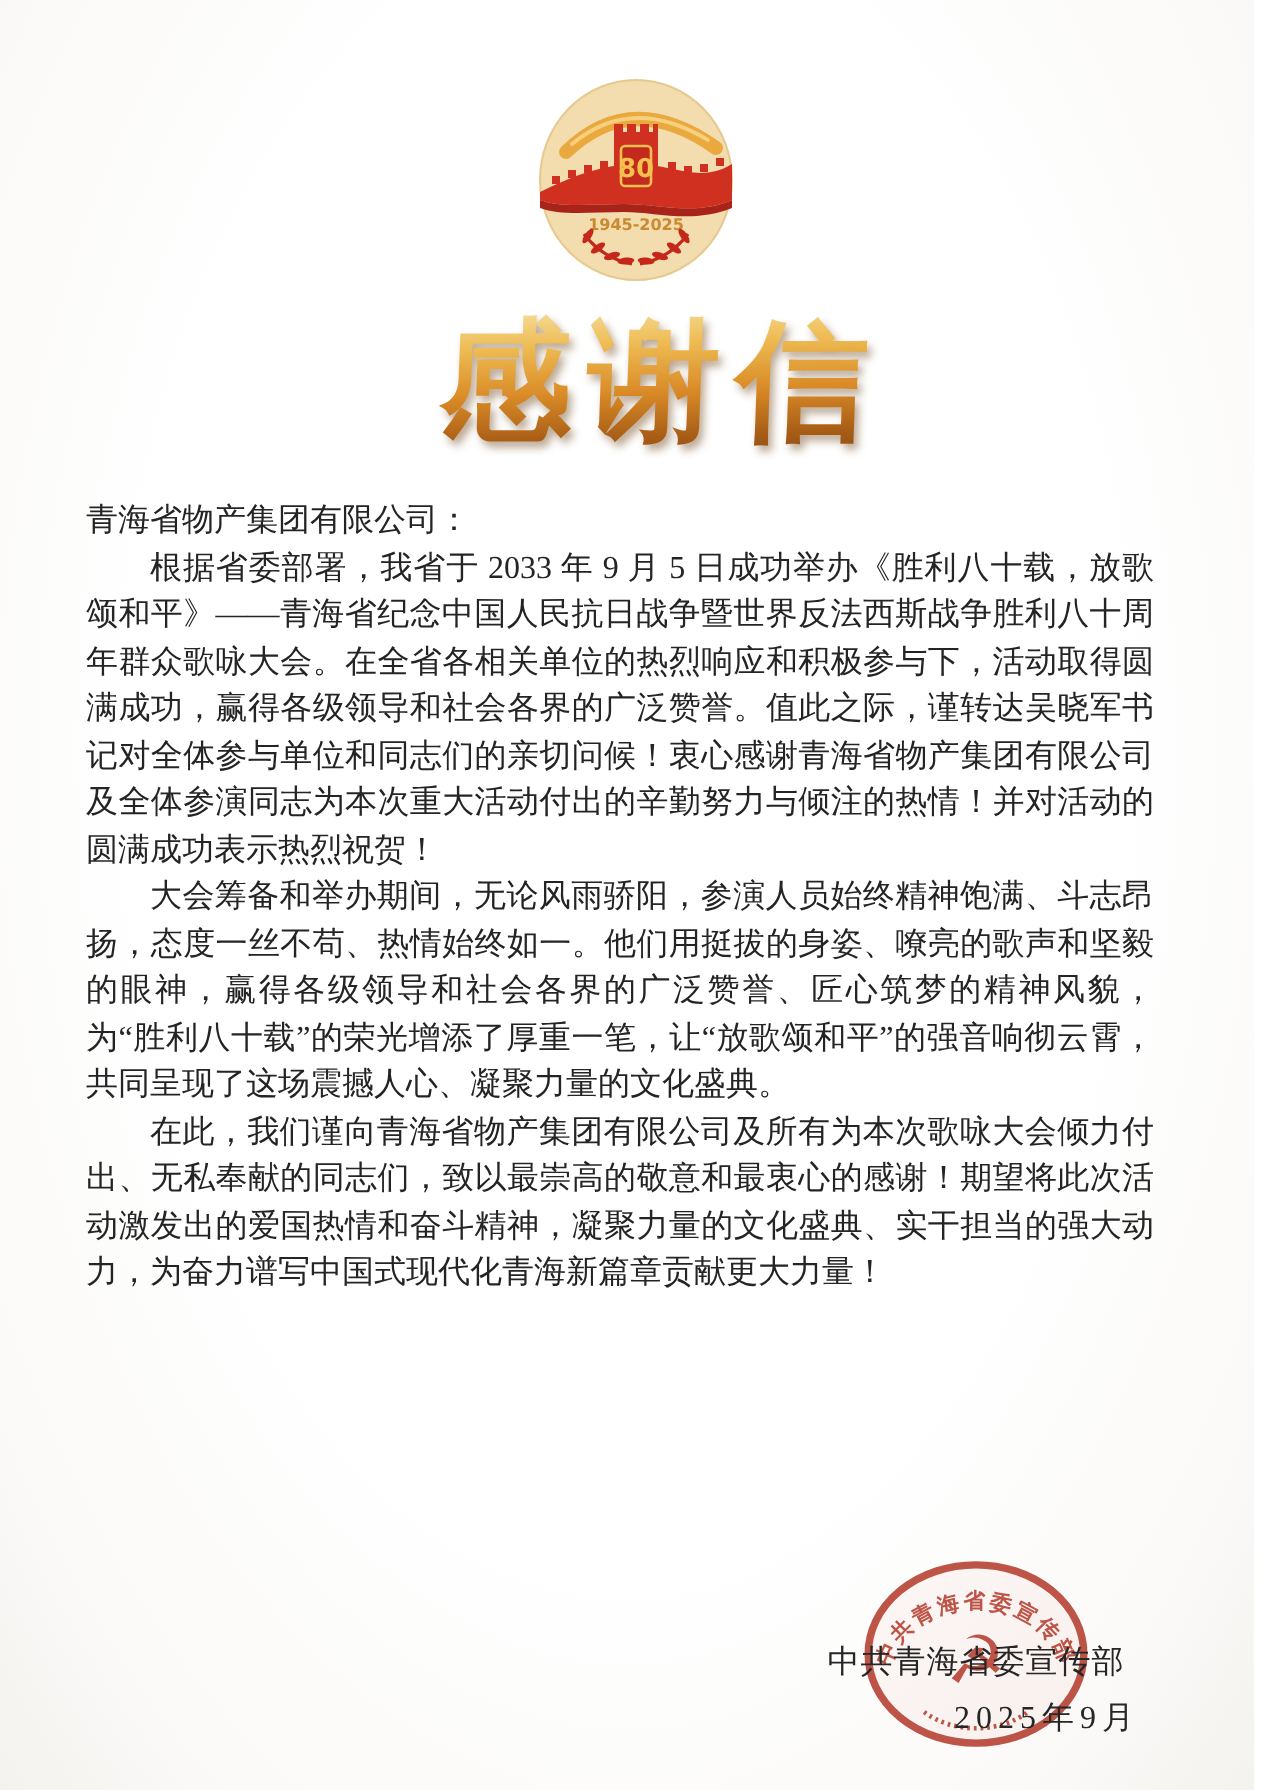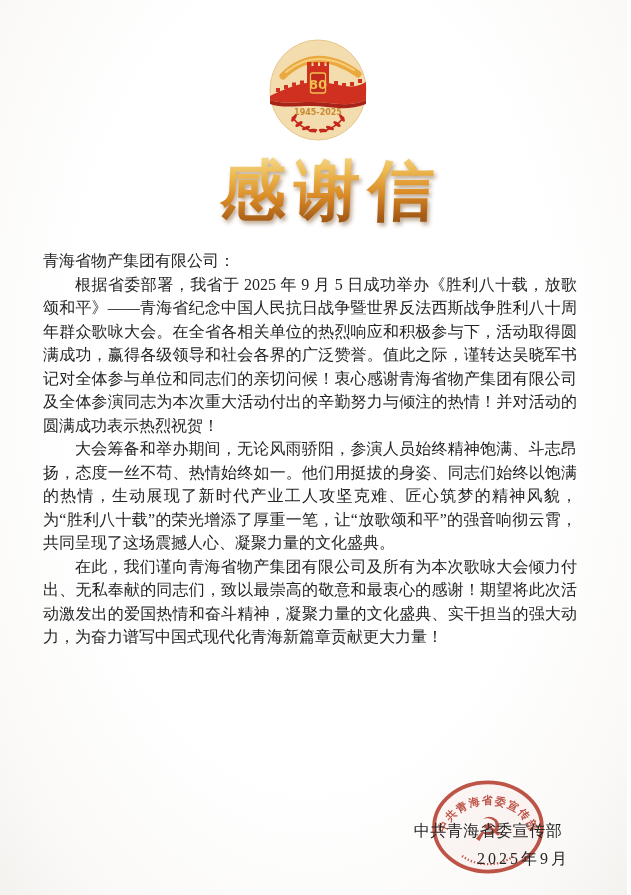--- a/index.html
+++ b/index.html
@@ -99,22 +99,22 @@
       </g>
     </svg>
   </div>
 
   <div class="title-wrap">
     <span class="title">感谢信</span>
   </div>
 
   <div class="letter-body">
     <p class="salutation">青海省物产集团有限公司：</p>
-    <p>根据省委部署，我省于 2025 年 9 月 5 日成功举办《胜利八十载，放歌颂和平》——青海省纪念中国人民抗日战争暨世界反法西斯战争胜利八十周年群众歌咏大会。在全省各相关单位的热烈响应和积极参与下，活动取得圆满成功，赢得各级领导和社会各界的广泛赞誉。值此之际，谨转达吴晓军书记对全体参与单位和同志们的亲切问候！衷心感谢青海省物产集团有限公司及全体参演同志为本次重大活动付出的辛勤努力与倾注的热情！并对活动的圆满成功表示热烈祝贺！</p>
-    <p>大会筹备和举办期间，无论风雨骄阳，参演人员始终精神饱满、斗志昂扬，态度一丝不苟、热情始终如一。他们用挺拔的身姿、同志们始终以饱满的热情，生动展现了新时代产业工人攻坚克难、匠心筑梦的精神风貌，为“胜利八十载”的荣光增添了厚重一笔，让“放歌颂和平”的强音响彻云霄，共同呈现了这场震撼人心、凝聚力量的文化盛典。</p>
+    <p>根据省委部署，我省于 2033 年 9 月 5 日成功举办《胜利八十载，放歌颂和平》——青海省纪念中国人民抗日战争暨世界反法西斯战争胜利八十周年群众歌咏大会。在全省各相关单位的热烈响应和积极参与下，活动取得圆满成功，赢得各级领导和社会各界的广泛赞誉。值此之际，谨转达吴晓军书记对全体参与单位和同志们的亲切问候！衷心感谢青海省物产集团有限公司及全体参演同志为本次重大活动付出的辛勤努力与倾注的热情！并对活动的圆满成功表示热烈祝贺！</p>
+    <p>大会筹备和举办期间，无论风雨骄阳，参演人员始终精神饱满、斗志昂扬，态度一丝不苟、热情始终如一。他们用挺拔的身姿、嘹亮的歌声和坚毅的眼神，赢得各级领导和社会各界的广泛赞誉、匠心筑梦的精神风貌，为“胜利八十载”的荣光增添了厚重一笔，让“放歌颂和平”的强音响彻云霄，共同呈现了这场震撼人心、凝聚力量的文化盛典。</p>
     <p>在此，我们谨向青海省物产集团有限公司及所有为本次歌咏大会倾力付出、无私奉献的同志们，致以最崇高的敬意和最衷心的感谢！期望将此次活动激发出的爱国热情和奋斗精神，凝聚力量的文化盛典、实干担当的强大动力，为奋力谱写中国式现代化青海新篇章贡献更大力量！</p>
   </div>
 
   <div class="seal">
     <svg viewBox="0 0 110 92" width="114" height="96">
       <ellipse cx="55" cy="46" rx="52" ry="43" fill="rgba(220,80,60,0.05)" stroke="#b5392a" stroke-width="3.6"></ellipse>
       <defs>
         <path id="sealArc" d="M 13 58 A 42 34 0 1 1 97 58" fill="none"></path>
         <path id="sealArcBottom" d="M 30 77 A 36 28 0 0 0 80 77" fill="none"></path>
       </defs>

